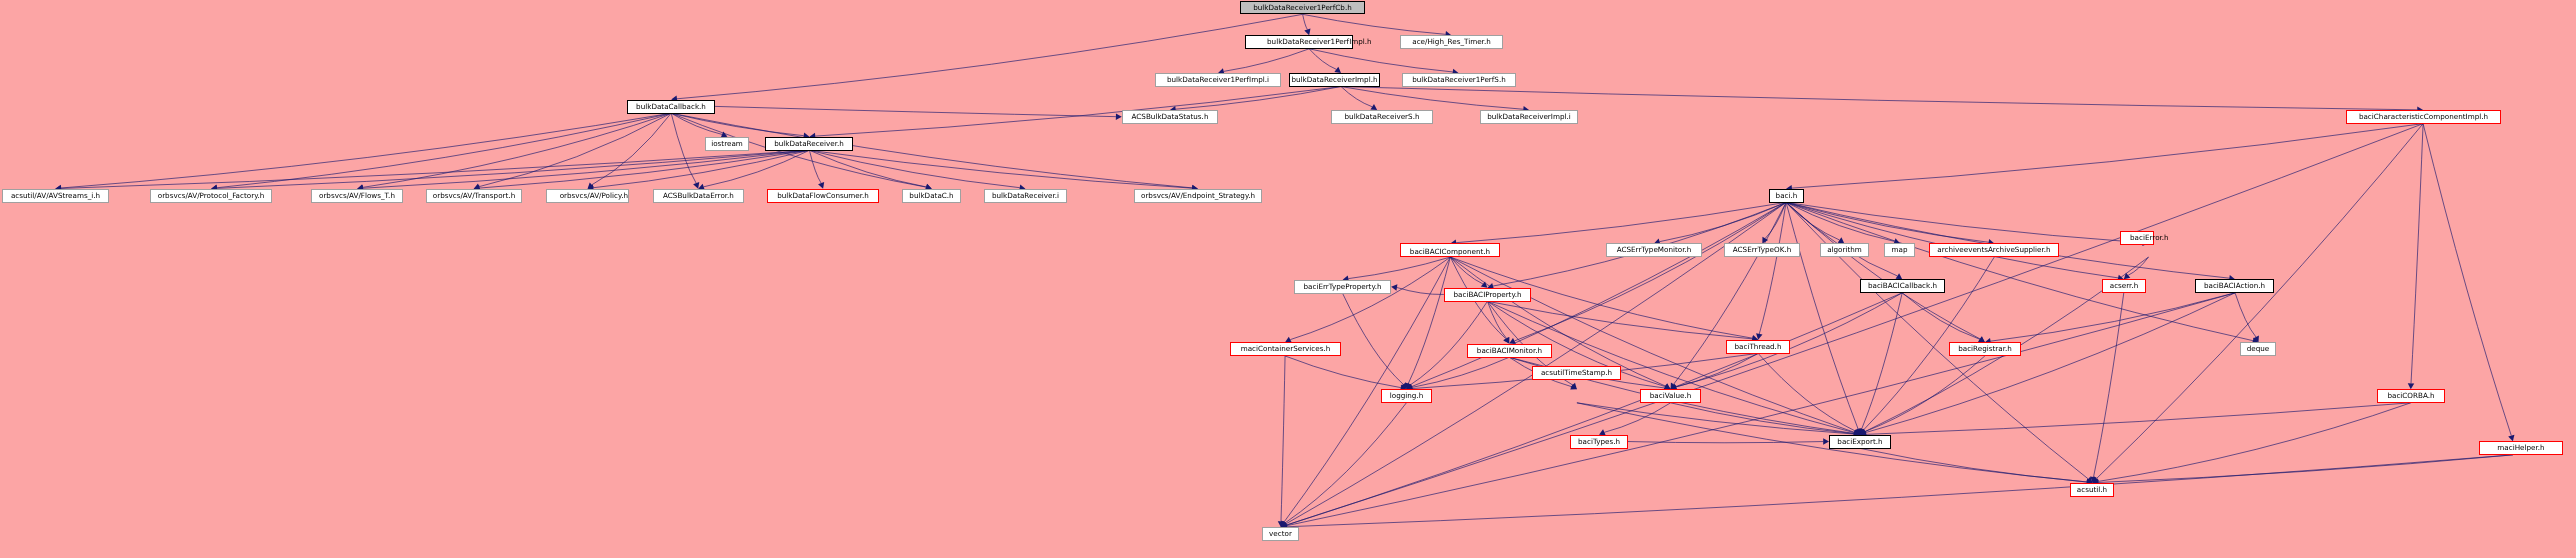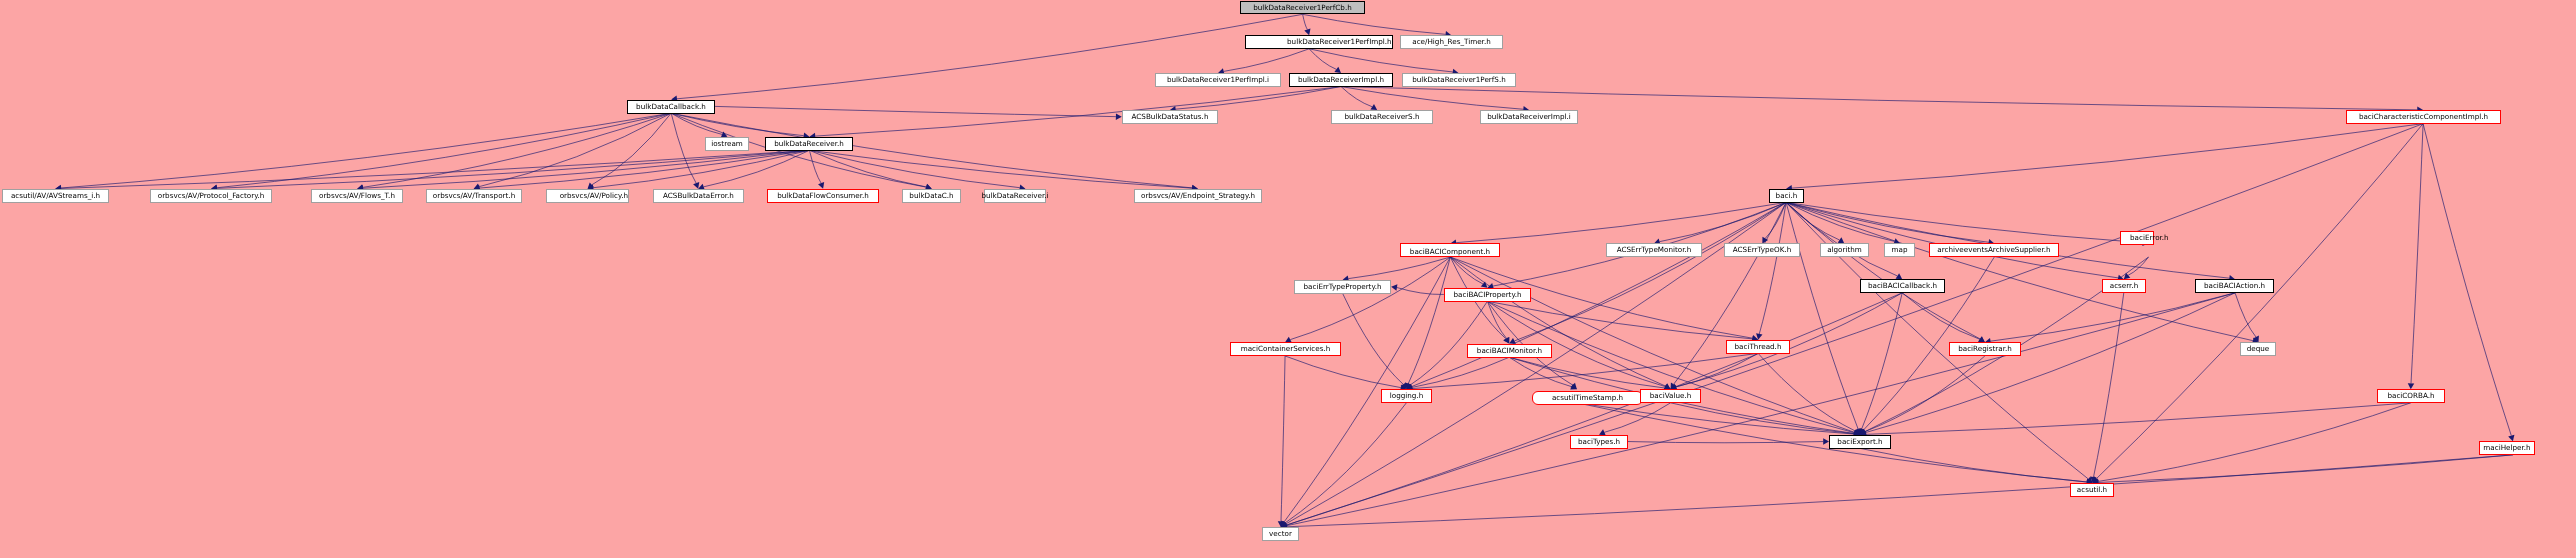--- a/index.html
+++ b/index.html
@@ -285,30 +285,30 @@
       <polygon class="edge-head" points="2858.5,668 2863.4482890485806,658.9714654848253 2868.779927293266,667.4315856747401"></polygon>
       <path class="edge-path" d="M 2161.5 619 Q 2071.09350994825 737.3346352325608 1974.8970198965 803.6692704651216"></path>
       <polygon class="edge-head" points="1968.5,810 1971.3799479326788,800.1153705226216 1978.4140918603214,807.2231704076216"></polygon>
       <path class="edge-path" d="M 2063.5 451 Q 2108.5338491169864 546.7557736754798 2156.507698233973 590.5115473509594"></path>
       <polygon class="edge-head" points="2161.5,598 2152.3474467622837,593.2850483320856 2160.667949705662,587.7380463698332"></polygon>
     </svg>
   <div id="node-layer">
       <div class="node root" style="left: 1240px; top: 0.7px; width: 125px;">
         <span>bulkDataReceiver1PerfCb.h</span>
       </div>
-      <div class="node black" style="left: 1245px; top: 35px; width: 148px; padding-left: 44px;">
+      <div class="node black" style="left: 1245px; top: 35px; width: 108px; padding-left: 44px;">
         <span>bulkDataReceiver1PerfImpl.h</span>
       </div>
       <div class="node " style="left: 1400px; top: 35px; width: 103px;">
         <span>ace/High_Res_Timer.h</span>
       </div>
       <div class="node " style="left: 1155px; top: 73px; width: 126px;">
         <span>bulkDataReceiver1PerfImpl.i</span>
       </div>
-      <div class="node black" style="left: 1289px; top: 73px; width: 104px;">
+      <div class="node black" style="left: 1289px; top: 73px; width: 91px;">
         <span>bulkDataReceiverImpl.h</span>
       </div>
       <div class="node " style="left: 1402px; top: 73px; width: 114px;">
         <span>bulkDataReceiver1PerfS.h</span>
       </div>
       <div class="node black" style="left: 627px; top: 100px; width: 88px;">
         <span>bulkDataCallback.h</span>
       </div>
       <div class="node " style="left: 1122px; top: 110px; width: 96px;">
         <span>ACSBulkDataStatus.h</span>
@@ -345,21 +345,21 @@
       </div>
       <div class="node " style="left: 653px; top: 189px; width: 91px;">
         <span>ACSBulkDataError.h</span>
       </div>
       <div class="node red" style="left: 767px; top: 189px; width: 112px;">
         <span>bulkDataFlowConsumer.h</span>
       </div>
       <div class="node " style="left: 902px; top: 189px; width: 59px;">
         <span>bulkDataC.h</span>
       </div>
-      <div class="node " style="left: 984px; top: 189px; width: 62px; align-items: center;">
+      <div class="node " style="left: 984px; top: 189px; width: 83px; align-items: center;">
         <span>bulkDataReceiver.i</span>
       </div>
       <div class="node " style="left: 1134px; top: 189px; width: 128px;">
         <span>orbsvcs/AV/Endpoint_Strategy.h</span>
       </div>
       <div class="node black" style="left: 1769px; top: 189px; width: 35px;">
         <span>baci.h</span>
       </div>
       <div class="node red" style="left: 1400px; top: 243px; width: 100px; align-items: flex-end;">
         <span>baciBACIComponent.h</span>
@@ -408,36 +408,36 @@
       </div>
       <div class="node red" style="left: 1949px; top: 342px; width: 72px;">
         <span>baciRegistrar.h</span>
       </div>
       <div class="node " style="left: 2240px; top: 342px; width: 36px;">
         <span>deque</span>
       </div>
       <div class="node red" style="left: 1381px; top: 389px; width: 51px;">
         <span>logging.h</span>
       </div>
-      <div class="node red" style="left: 1532px; top: 391px; width: 111px; border-radius: 6px;">
+      <div class="node red" style="left: 1532px; top: 366px; width: 89px;">
         <span>acsutilTimeStamp.h</span>
       </div>
       <div class="node red" style="left: 1640px; top: 389px; width: 61px;">
         <span>baciValue.h</span>
       </div>
       <div class="node red" style="left: 2377px; top: 389px; width: 68px;">
         <span>baciCORBA.h</span>
       </div>
       <div class="node red" style="left: 1570px; top: 435px; width: 58px;">
         <span>baciTypes.h</span>
       </div>
       <div class="node black" style="left: 1829px; top: 435px; width: 62px;">
         <span>baciExport.h</span>
       </div>
-      <div class="node red" style="left: 2479px; top: 441px; width: 56px;">
+      <div class="node red" style="left: 2479px; top: 441px; width: 84px;">
         <span>maciHelper.h</span>
       </div>
       <div class="node red" style="left: 2070px; top: 483px; width: 44px;">
         <span>acsutil.h</span>
       </div>
       <div class="node " style="left: 1262px; top: 527px; width: 37px;">
         <span>vector</span>
       </div>
     </div>
 </div>

